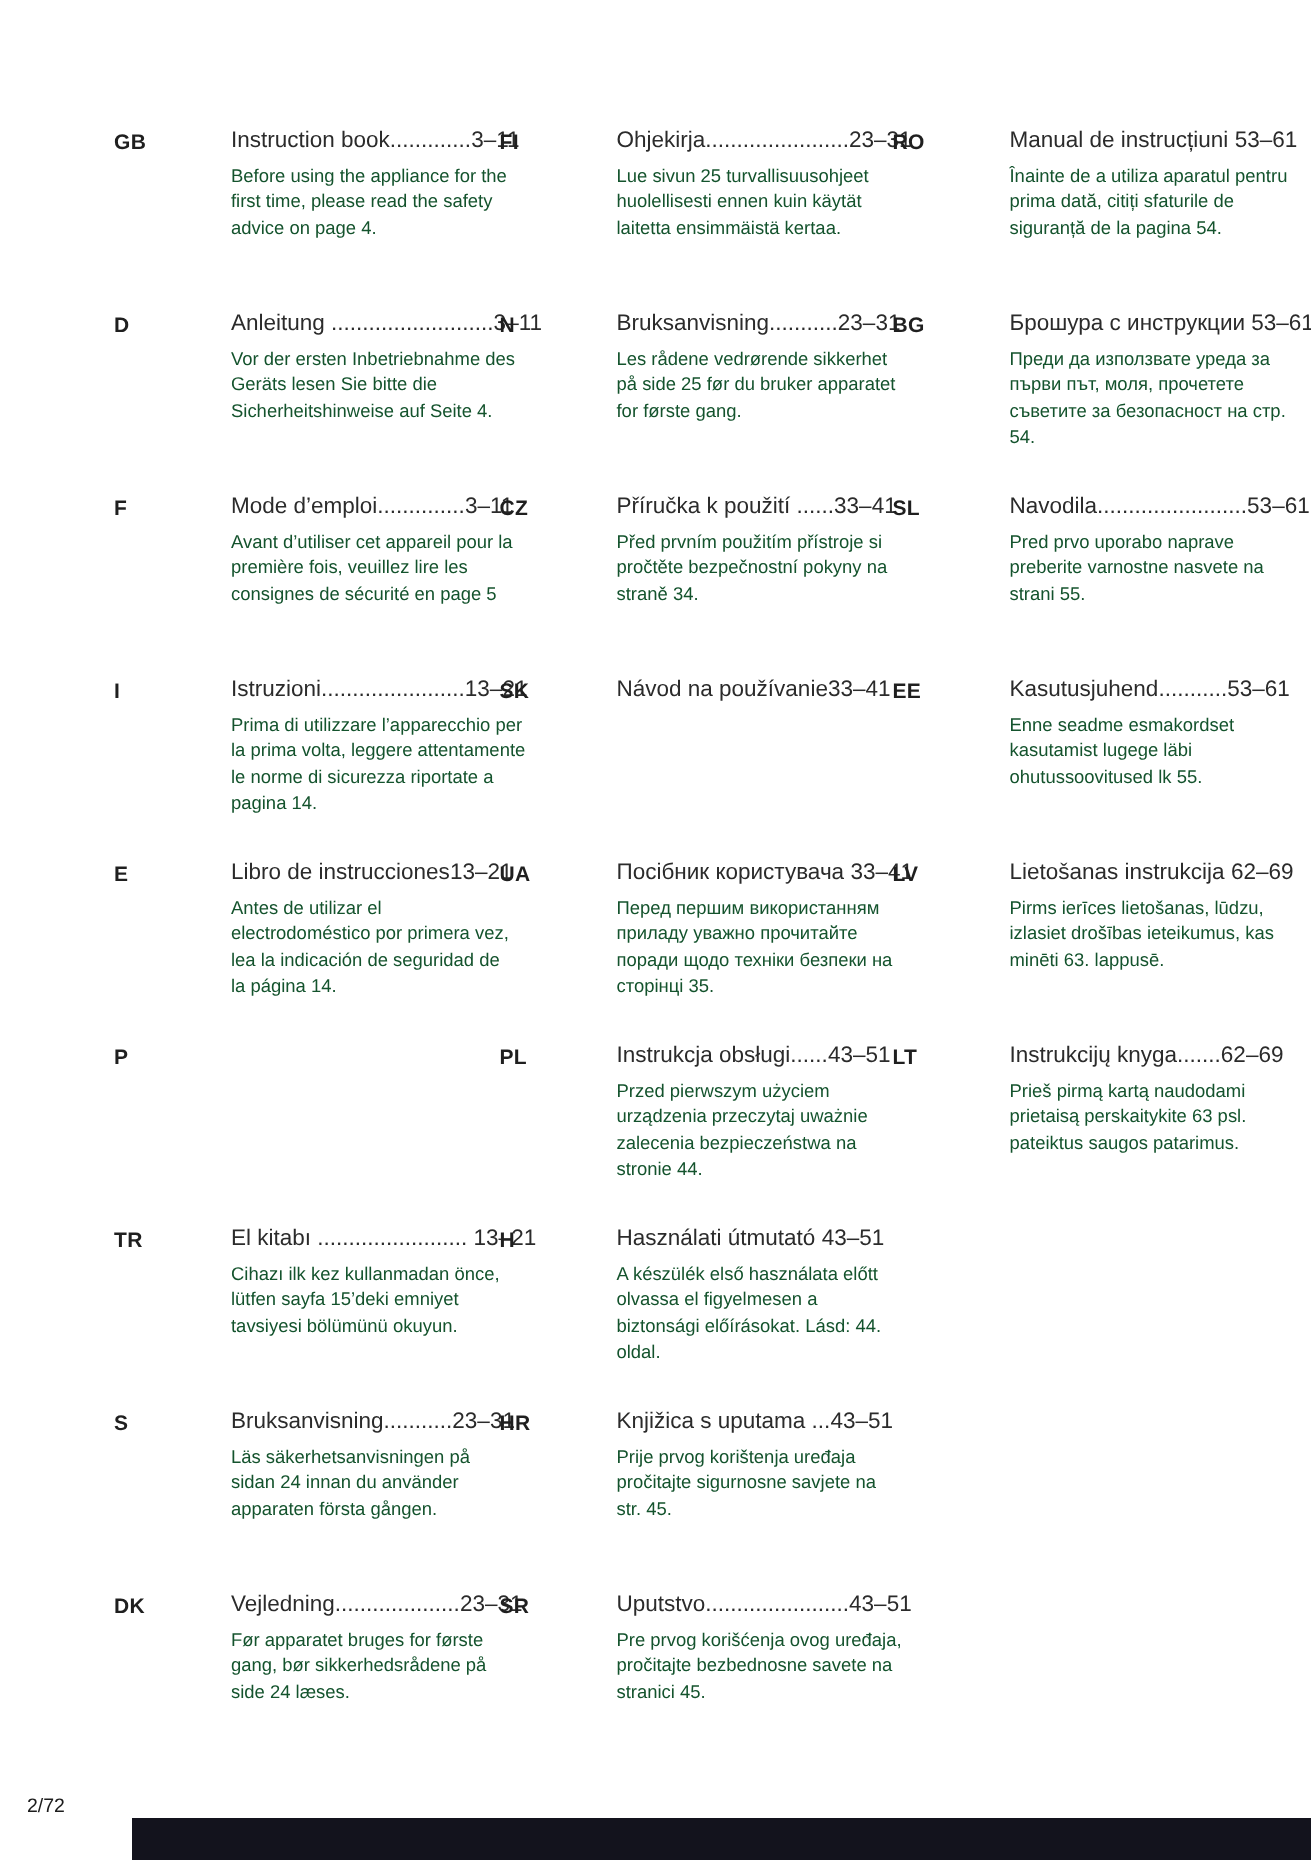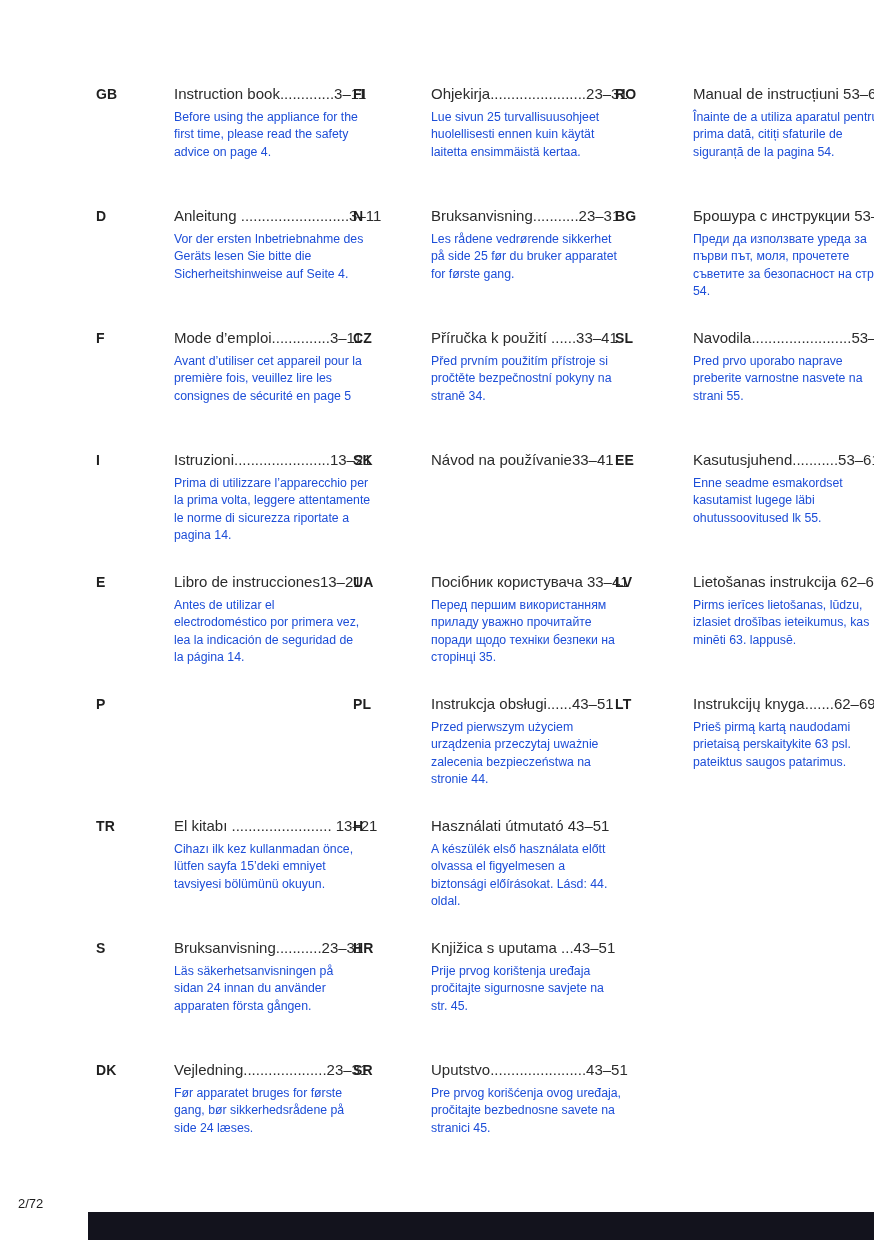--- a/index.html
+++ b/index.html
@@ -6,21 +6,21 @@
   html, body { margin: 0; padding: 0; }
   body {
     width: 874px; height: 1240px;
     background: #ffffff;
     font-family: "Liberation Sans", sans-serif;
     position: relative;
     overflow: hidden;
   }
   .content {
     position: absolute;
-    left: 96px; top: 84px;
+    left: 76px; top: 84px;
     width: 760px;
   }
   .toc-grid {
     display: grid;
     grid-template-columns: 257px 262px 230px;
     grid-template-rows: repeat(9, 122px);
     grid-auto-flow: column;
   }
   .entry { display: flex; align-items: flex-start; }
   .code {
@@ -37,21 +37,21 @@
     color: #2b2b2b;
     white-space: nowrap;
     line-height: 20px;
     margin-bottom: 5px;
   }
   .desc {
     margin: 0;
     max-width: 200px;
     font-size: 12.3px;
     line-height: 17.4px;
-    color: #1d4ed8;
+    color: #14532d;
   }
   .page-number {
     position: absolute;
     left: 18px; top: 1196px;
     font-size: 13px;
     color: #1c1c1c;
   }
   .footer-bar {
     position: absolute;
     left: 88px; right: 0; bottom: 0;

